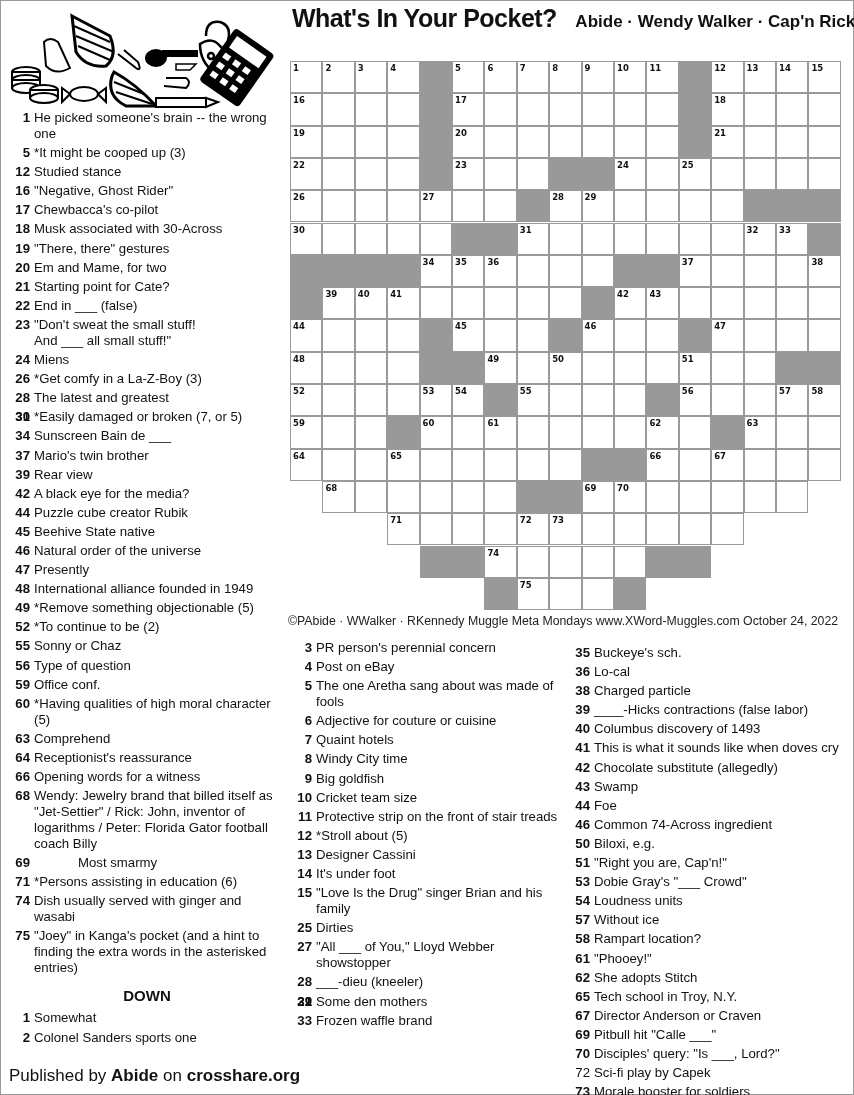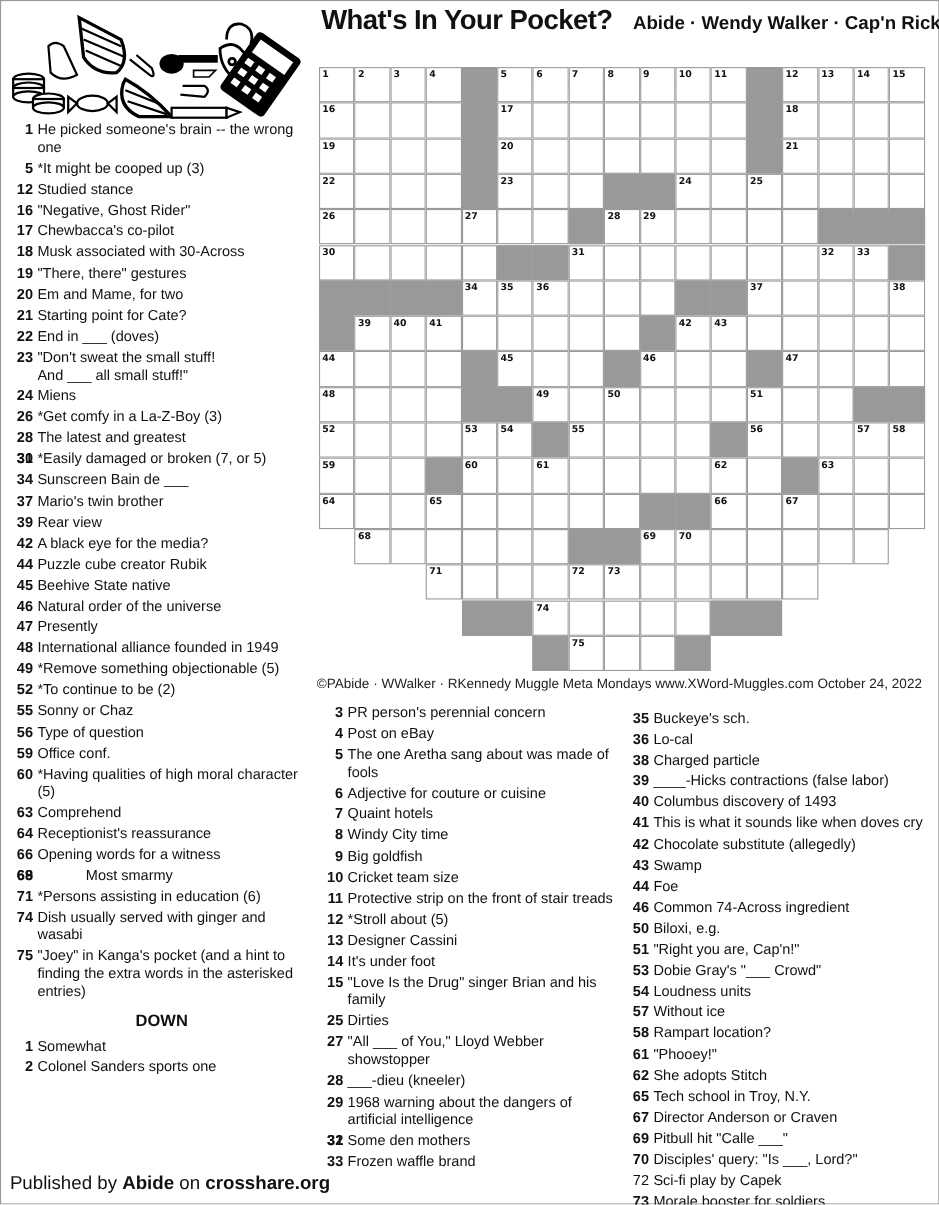--- a/index.html
+++ b/index.html
@@ -532,21 +532,21 @@
   <div id="across-list">
       <div class="clue"><span class="n">1</span><span style="white-space: pre-line;">He picked someone's brain -- the wrong one</span></div>
       <div class="clue"><span class="n">5</span><span style="white-space: pre-line;">*It might be cooped up (3)</span></div>
       <div class="clue"><span class="n">12</span><span style="white-space: pre-line;">Studied stance</span></div>
       <div class="clue"><span class="n">16</span><span style="white-space: pre-line;">"Negative, Ghost Rider"</span></div>
       <div class="clue"><span class="n">17</span><span style="white-space: pre-line;">Chewbacca's co-pilot</span></div>
       <div class="clue"><span class="n">18</span><span style="white-space: pre-line;">Musk associated with 30-Across</span></div>
       <div class="clue"><span class="n">19</span><span style="white-space: pre-line;">"There, there" gestures</span></div>
       <div class="clue"><span class="n">20</span><span style="white-space: pre-line;">Em and Mame, for two</span></div>
       <div class="clue"><span class="n">21</span><span style="white-space: pre-line;">Starting point for Cate?</span></div>
-      <div class="clue"><span class="n">22</span><span style="white-space: pre-line;">End in ___ (doves)</span></div>
+      <div class="clue"><span class="n">22</span><span style="white-space: pre-line;">End in ___ (false)</span></div>
       <div class="clue"><span class="n">23</span><span style="white-space: pre-line;">"Don't sweat the small stuff!
  And ___ all small stuff!"</span></div>
       <div class="clue"><span class="n">24</span><span style="white-space: pre-line;">Miens</span></div>
       <div class="clue"><span class="n">26</span><span style="white-space: pre-line;">*Get comfy in a La-Z-Boy (3)</span></div>
       <div class="clue"><span class="n">28</span><span style="white-space: pre-line;">The latest and greatest</span></div>
       <div class="clue"><span class="n">30</span></div>
       <div class="clue"><span class="n">31</span><span style="white-space: pre-line;">*Easily damaged or broken (7, or 5)</span></div>
       <div class="clue"><span class="n">34</span><span style="white-space: pre-line;">Sunscreen Bain de ___</span></div>
       <div class="clue"><span class="n">37</span><span style="white-space: pre-line;">Mario's twin brother</span></div>
       <div class="clue"><span class="n">39</span><span style="white-space: pre-line;">Rear view</span></div>
@@ -558,21 +558,21 @@
       <div class="clue"><span class="n">48</span><span style="white-space: pre-line;">International alliance founded in 1949</span></div>
       <div class="clue"><span class="n">49</span><span style="white-space: pre-line;">*Remove something objectionable (5)</span></div>
       <div class="clue"><span class="n">52</span><span style="white-space: pre-line;">*To continue to be (2)</span></div>
       <div class="clue"><span class="n">55</span><span style="white-space: pre-line;">Sonny or Chaz</span></div>
       <div class="clue"><span class="n">56</span><span style="white-space: pre-line;">Type of question</span></div>
       <div class="clue"><span class="n">59</span><span style="white-space: pre-line;">Office conf.</span></div>
       <div class="clue"><span class="n">60</span><span style="white-space: pre-line;">*Having qualities of high moral character (5)</span></div>
       <div class="clue"><span class="n">63</span><span style="white-space: pre-line;">Comprehend</span></div>
       <div class="clue"><span class="n">64</span><span style="white-space: pre-line;">Receptionist's reassurance</span></div>
       <div class="clue"><span class="n">66</span><span style="white-space: pre-line;">Opening words for a witness</span></div>
-      <div class="clue"><span class="n">68</span></div>
+      <div class="clue"><span class="n">68</span><span style="white-space: pre-line;">Wendy: Jewelry brand that billed itself as "Jet-Settier" / Rick: John, inventor of logarithms / Peter: Florida Gator football coach Billy</span></div>
       <div class="clue"><span class="n">69</span><span style="white-space: pre-line; margin-left: 44px;">Most smarmy</span></div>
       <div class="clue"><span class="n">71</span><span style="white-space: pre-line;">*Persons assisting in education (6)</span></div>
       <div class="clue"><span class="n">74</span><span style="white-space: pre-line;">Dish usually served with ginger and wasabi</span></div>
       <div class="clue"><span class="n">75</span><span style="white-space: pre-line;">"Joey" in Kanga's pocket (and a hint to finding the extra words in the asterisked entries)</span></div>
     </div>
   <div class="hdr" style="margin-top:12px;">DOWN</div>
   <div id="down-list-a">
       <div class="clue"><span class="n">1</span><span style="white-space: pre-line;">Somewhat</span></div>
       <div class="clue"><span class="n">2</span><span style="white-space: pre-line;">Colonel Sanders sports one</span></div>
     </div>
@@ -589,21 +589,21 @@
       <div class="clue"><span class="n">9</span><span style="white-space: pre-line;">Big goldfish</span></div>
       <div class="clue"><span class="n">10</span><span style="white-space: pre-line;">Cricket team size</span></div>
       <div class="clue"><span class="n">11</span><span style="white-space: pre-line;">Protective strip on the front of stair treads</span></div>
       <div class="clue"><span class="n">12</span><span style="white-space: pre-line;">*Stroll about (5)</span></div>
       <div class="clue"><span class="n">13</span><span style="white-space: pre-line;">Designer Cassini</span></div>
       <div class="clue"><span class="n">14</span><span style="white-space: pre-line;">It's under foot</span></div>
       <div class="clue"><span class="n">15</span><span style="white-space: pre-line;">"Love Is the Drug" singer Brian and his family</span></div>
       <div class="clue"><span class="n">25</span><span style="white-space: pre-line;">Dirties</span></div>
       <div class="clue"><span class="n">27</span><span style="white-space: pre-line;">"All ___ of You," Lloyd Webber showstopper</span></div>
       <div class="clue"><span class="n">28</span><span style="white-space: pre-line;">___-dieu (kneeler)</span></div>
-      <div class="clue"><span class="n">29</span><span style="white-space: pre-line;">1968 warning about the dangers of artificial intelligence</span></div>
+      <div class="clue"><span class="n">29</span></div>
       <div class="clue"><span class="n">31</span></div>
       <div class="clue"><span class="n">32</span><span style="white-space: pre-line;">Some den mothers</span></div>
       <div class="clue"><span class="n">33</span><span style="white-space: pre-line;">Frozen waffle brand</span></div>
     </div>
 </div>
 
 <div class="clue-col" id="col-right" style="left:568px; top:645px; width:282px;">
   <div id="down-list-c">
       <div class="clue"><span class="n">35</span><span style="white-space: pre-line;">Buckeye's sch.</span></div>
       <div class="clue"><span class="n">36</span><span style="white-space: pre-line;">Lo-cal</span></div>

